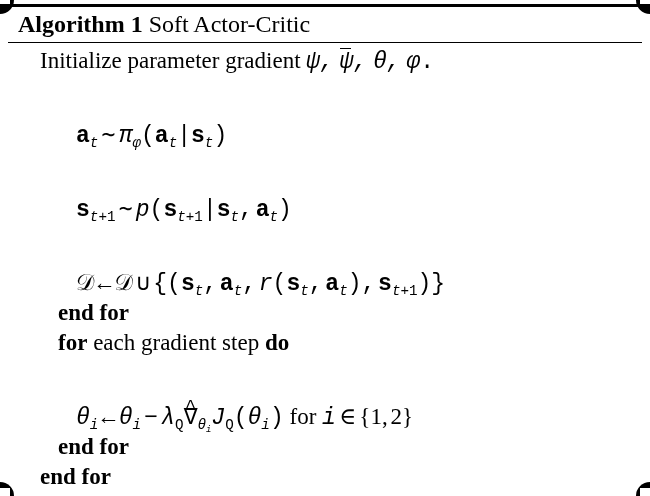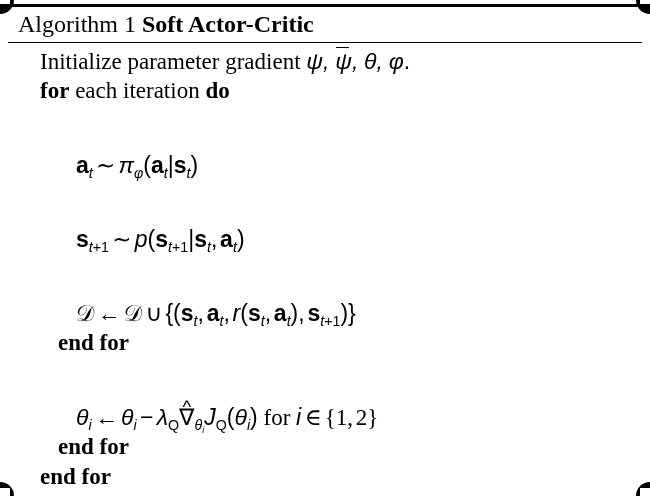--- a/index.html
+++ b/index.html
@@ -55,22 +55,22 @@
     border-top: 2px solid #000;
     margin-top: 2px;
   }
 
   .alg-title {
     font-size: 24px;
     line-height: 31px;
     padding: 2px 0 1px 10px;
     white-space: nowrap;
   }
-  .alg-title .kw { font-weight: normal; }
-  .alg-title .name { font-weight: bold; }
+  .alg-title .kw { font-weight: bold; }
+  .alg-title .name { font-weight: normal; }
 
   .alg-body {
     padding: 3px 0 4px 0;
   }
 
   .line {
     font-size: 23px;
     line-height: 30px;
     height: 30px;
     white-space: nowrap;
@@ -78,21 +78,21 @@
   }
   .lvl1 { padding-left: 32px; }
   .lvl2 { padding-left: 50px; }
   .lvl3 { padding-left: 68px; margin-top: 44px; }
 
   .kw { font-weight: bold; }
   .rm { font-style: normal; }
 
   
   .math {
-    font-family: Liberation Sans, sans-serif;
+    font-family: Liberation Mono, monospace;
     font-style: italic;
   }
   .bf { font-weight: bold; font-style: normal; }
   .op {
     font-style: normal;
     padding: 0 0.14em;
   }
   .opn {
     font-style: normal;
   }
@@ -159,41 +159,41 @@
   </div>
 
   <div class="rule-mid"></div>
 
   <div class="alg-body">
 
     <div class="line lvl1">
       <span>Initialize parameter gradient</span><span class="sp"></span><span class="math">ψ,<span class="sp"></span><span class="bar">ψ</span>,<span class="sp"></span>θ,<span class="sp"></span>φ<span class="opn">.</span></span>
     </div>
 
-    <div class="line lvl1">
-      <span class="kw">for</span><span class="sp"></span><span>each iteration</span><span class="sp"></span><span class="kw">do</span>
-    </div>
 
 
     <div class="line lvl3">
       <span class="math"><span class="bf">a</span><sub>t</sub><span class="op">∼</span>π<sub>φ</sub><span class="opn">(</span><span class="bf">a</span><sub>t</sub><span class="opn">|</span><span class="bf">s</span><sub>t</sub><span class="opn">)</span></span>
     </div>
 
     <div class="line lvl3">
       <span class="math"><span class="bf">s</span><sub>t<span class="sub-up">+1</span></sub><span class="op">∼</span>p<span class="opn">(</span><span class="bf">s</span><sub>t<span class="sub-up">+1</span></sub><span class="opn">|</span><span class="bf">s</span><sub>t</sub><span class="opn">,</span><span class="sp-thin"></span><span class="bf">a</span><sub>t</sub><span class="opn">)</span></span>
     </div>
 
     <div class="line lvl3">
       <span class="math"><span class="opn">𝒟</span><span class="op">←</span><span class="opn">𝒟</span><span class="op">∪</span><span class="opn">{(</span><span class="bf">s</span><sub>t</sub><span class="opn">,</span><span class="sp-thin"></span><span class="bf">a</span><sub>t</sub><span class="opn">,</span><span class="sp-thin"></span>r<span class="opn">(</span><span class="bf">s</span><sub>t</sub><span class="opn">,</span><span class="sp-thin"></span><span class="bf">a</span><sub>t</sub><span class="opn">)</span><span class="opn">,</span><span class="sp-thin"></span><span class="bf">s</span><sub>t<span class="sub-up">+1</span></sub><span class="opn">)}</span></span>
     </div>
 
     <div class="line lvl2">
       <span class="kw">end for</span>
     </div>
 
+    <div class="line lvl2">
+      <span class="kw">for</span><span class="sp"></span><span>each gradient step</span><span class="sp"></span><span class="kw">do</span>
+    </div>
 
 
     <div class="line lvl3">
       <span class="math">θ<sub>i</sub><span class="op">←</span>θ<sub>i</sub><span class="op">−</span>λ<sub class="sub-up">Q</sub><span class="hat">∇</span><sub>θ<sub>i</sub></sub>J<sub class="sub-up">Q</sub><span class="opn">(</span>θ<sub>i</sub><span class="opn">)</span></span><span class="sp"></span><span class="rm"><span>for</span><span class="sp"></span><span class="math">i</span><span class="op">∈</span><span class="opn">{1,</span><span class="sp-thin"></span><span class="opn">2}</span></span>
     </div>
 
 
 
     <div class="line lvl2">
       <span class="kw">end for</span>

